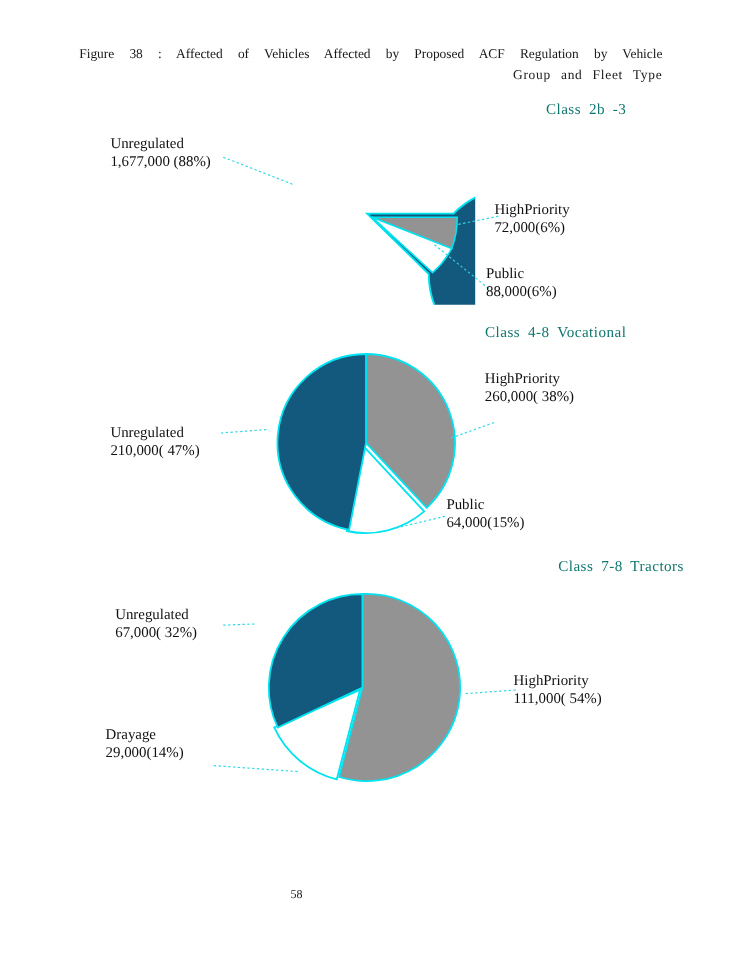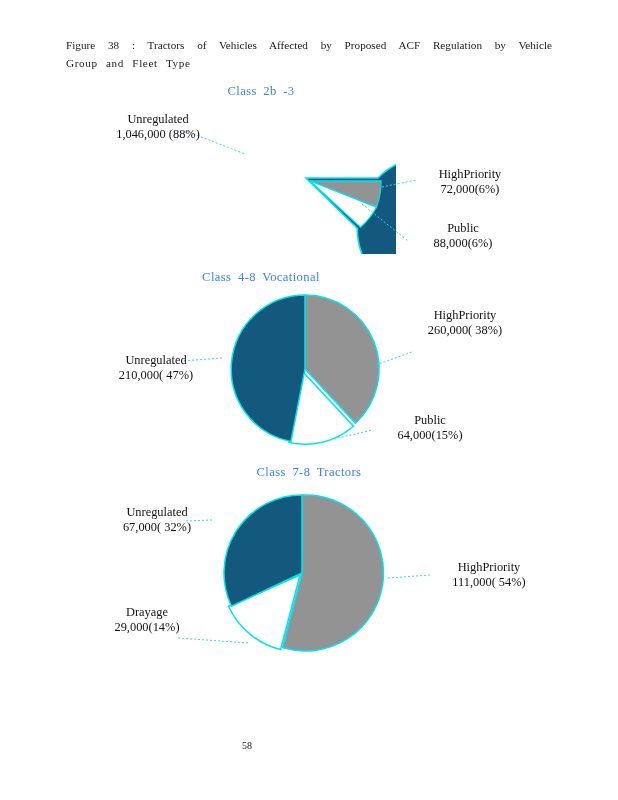--- a/index.html
+++ b/index.html
@@ -33,59 +33,59 @@
     color: #1a1a1a;
   }
   .fig-caption .line1 {
     display: block;
     text-align: justify;
     text-align-last: justify;
     white-space: nowrap;
   }
   .fig-caption .line2 {
     display: block;
-    text-align: left;
+    text-align: right;
     letter-spacing: 0.6px;
     word-spacing: 5px;
   }
   .fig-caption .line1 span { display: inline; margin-top: 24px; }
 
   
   .chart-block {
     position: absolute;
     left: 0;
     width: 618px;
   }
   .chart-title {
     position: absolute;
     left: 0;
     width: 522px;
-    text-align: center;
+    text-align: right;
     font-size: 12.6px;
     letter-spacing: 0.4px;
     word-spacing: 3px;
-    color: #3b82f6;
+    color: #0f766e;
     white-space: nowrap;
   }
   .pie-wrap {
     position: absolute;
   }
   .pie-svg { display: block; }
 
   
   .callout {
     position: absolute;
     font-size: 12.4px;
     line-height: 15px;
     color: #111111;
     white-space: nowrap;
   }
   .callout .lab-name { display: block; }
   .callout .lab-val  { display: block; }
-  .callout.align-center { text-align: center; }
+  .callout.align-center { }
 
   
   .page-number {
     position: absolute;
     left: 0;
     top: 740px;
     width: 494px;
     text-align: center;
     font-size: 10px;
     color: #1a1a1a;
@@ -95,21 +95,21 @@
 </style>
 </head>
 <body>
 
 <div class="page">
 
   <div class="fig-caption">
     <span class="line1">
       <span>Figure</span>
       <span>38</span>
-      <span>: Tractors</span>
+      <span>: Affected</span>
       <span>of</span>
       <span>Vehicles</span>
       <span>Affected</span>
       <span>by</span>
       <span>Proposed</span>
       <span>ACF</span>
       <span>Regulation</span>
       <span>by</span>
       <span>Vehicle</span>
     </span>
@@ -132,21 +132,21 @@
     </div>
 
     <svg class="leader" style="left:0;top:0;width:618px;height:180px;">
       <line x1="186" y1="47" x2="245" y2="70" stroke="#35D8E8" stroke-width="1" stroke-dasharray="2,2"></line>
       <line x1="382" y1="103" x2="416" y2="96" stroke="#35D8E8" stroke-width="1" stroke-dasharray="2,2"></line>
       <line x1="362" y1="120" x2="408" y2="157" stroke="#35D8E8" stroke-width="1" stroke-dasharray="2,2"></line>
     </svg>
 
     <div class="callout align-center" style="left:92px;top:28px;width:132px;">
       <span class="lab-name">Unregulated</span>
-      <span class="lab-val">1,046,000 (88%)</span>
+      <span class="lab-val">1,677,000 (88%)</span>
     </div>
 
     <div class="callout align-center" style="left:412px;top:83px;width:116px;">
       <span class="lab-name">HighPriority</span>
       <span class="lab-val">72,000(6%)</span>
     </div>
 
     <div class="callout align-center" style="left:405px;top:137px;width:116px;">
       <span class="lab-name">Public</span>
       <span class="lab-val">88,000(6%)</span>

